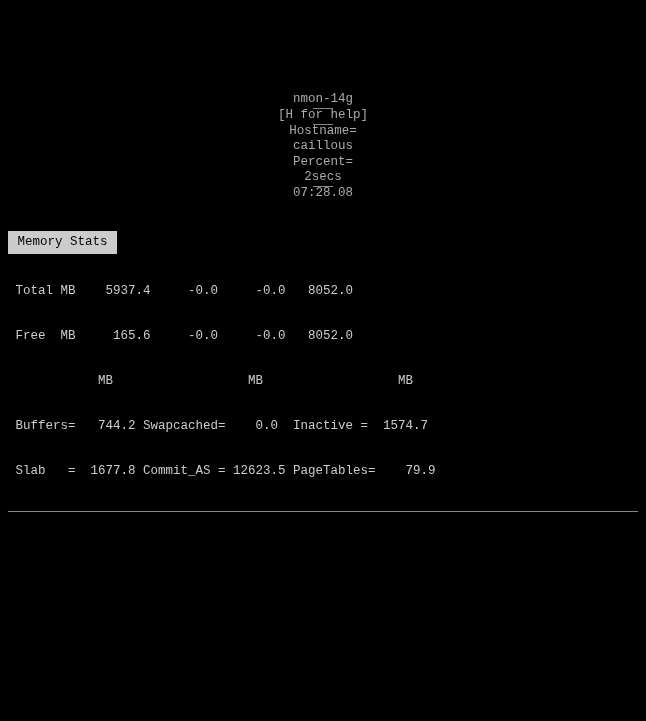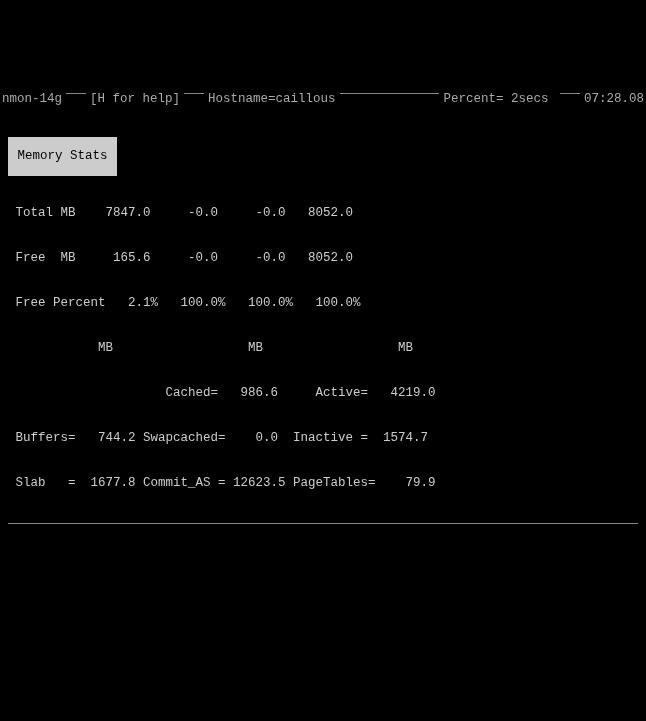--- a/index.html
+++ b/index.html
@@ -13,21 +13,22 @@
       height: 721px;
       overflow: hidden;
       white-space: pre;
       padding: 2px;
     }
     .panel {
       margin-bottom: 2px;
     }
     .titlebar {
       display: flex;
-      align-items: flex-start;
+      align-items: center;
+      flex-direction: column;
     }
     .seg {
       color: #aaa;
     }
     .fill {
       flex: 1;
       border-top: 1px solid #888;
       height: 0;
       margin: 0 4px;
       position: relative;
@@ -37,21 +38,21 @@
       width: 20px;
       border-top: 1px solid #888;
       height: 0;
       margin: 0 4px;
       position: relative;
       top: 1px;
     }
     .tag {
       background: #ccc;
       color: #000;
-      padding: 12px 2px;
+      padding: 4px 2px;
       display: inline-block;
     }
     .row {
       padding-left: 6px;
     }
     .bottomline {
       border-top: 1px solid #888;
       margin: 2px 6px 0 6px;
     }
     .gap {
@@ -69,25 +70,23 @@
     <span class="short-fill"></span>
     <span class="seg">[H for help]</span>
     <span class="short-fill"></span>
     <span class="seg">Hostname=</span><span class="seg">caillous</span>
     <span class="fill"></span>
     <span class="seg">Percent=</span><span class="seg"> 2secs </span>
     <span class="short-fill"></span>
     <span class="seg">07:28.08</span>
   </div>
   <div class="row"><span class="tag"> Memory Stats </span></div>
-  <div class="row"> Total MB    7847.0     -0.0     -0.0   8052.0</div>
+  <div class="row"> Total MB    5937.4     -0.0     -0.0   8052.0</div>
   <div class="row"> Free  MB     165.6     -0.0     -0.0   8052.0</div>
-  <div class="row"> Free Percent   2.1%   100.0%   100.0%   100.0%</div>
   <div class="row">            MB                  MB                  MB</div>
-  <div class="row">                     Cached=   986.6     Active=   4219.0</div>
   <div class="row"> Buffers=   744.2 Swapcached=    0.0  Inactive =  1574.7</div>
   <div class="row"> Slab   =  1677.8 Commit_AS = 12623.5 PageTables=    79.9</div>
   <div class="bottomline"></div>
   <div class="gap"></div>
 </div>
 
 
 
 
 

